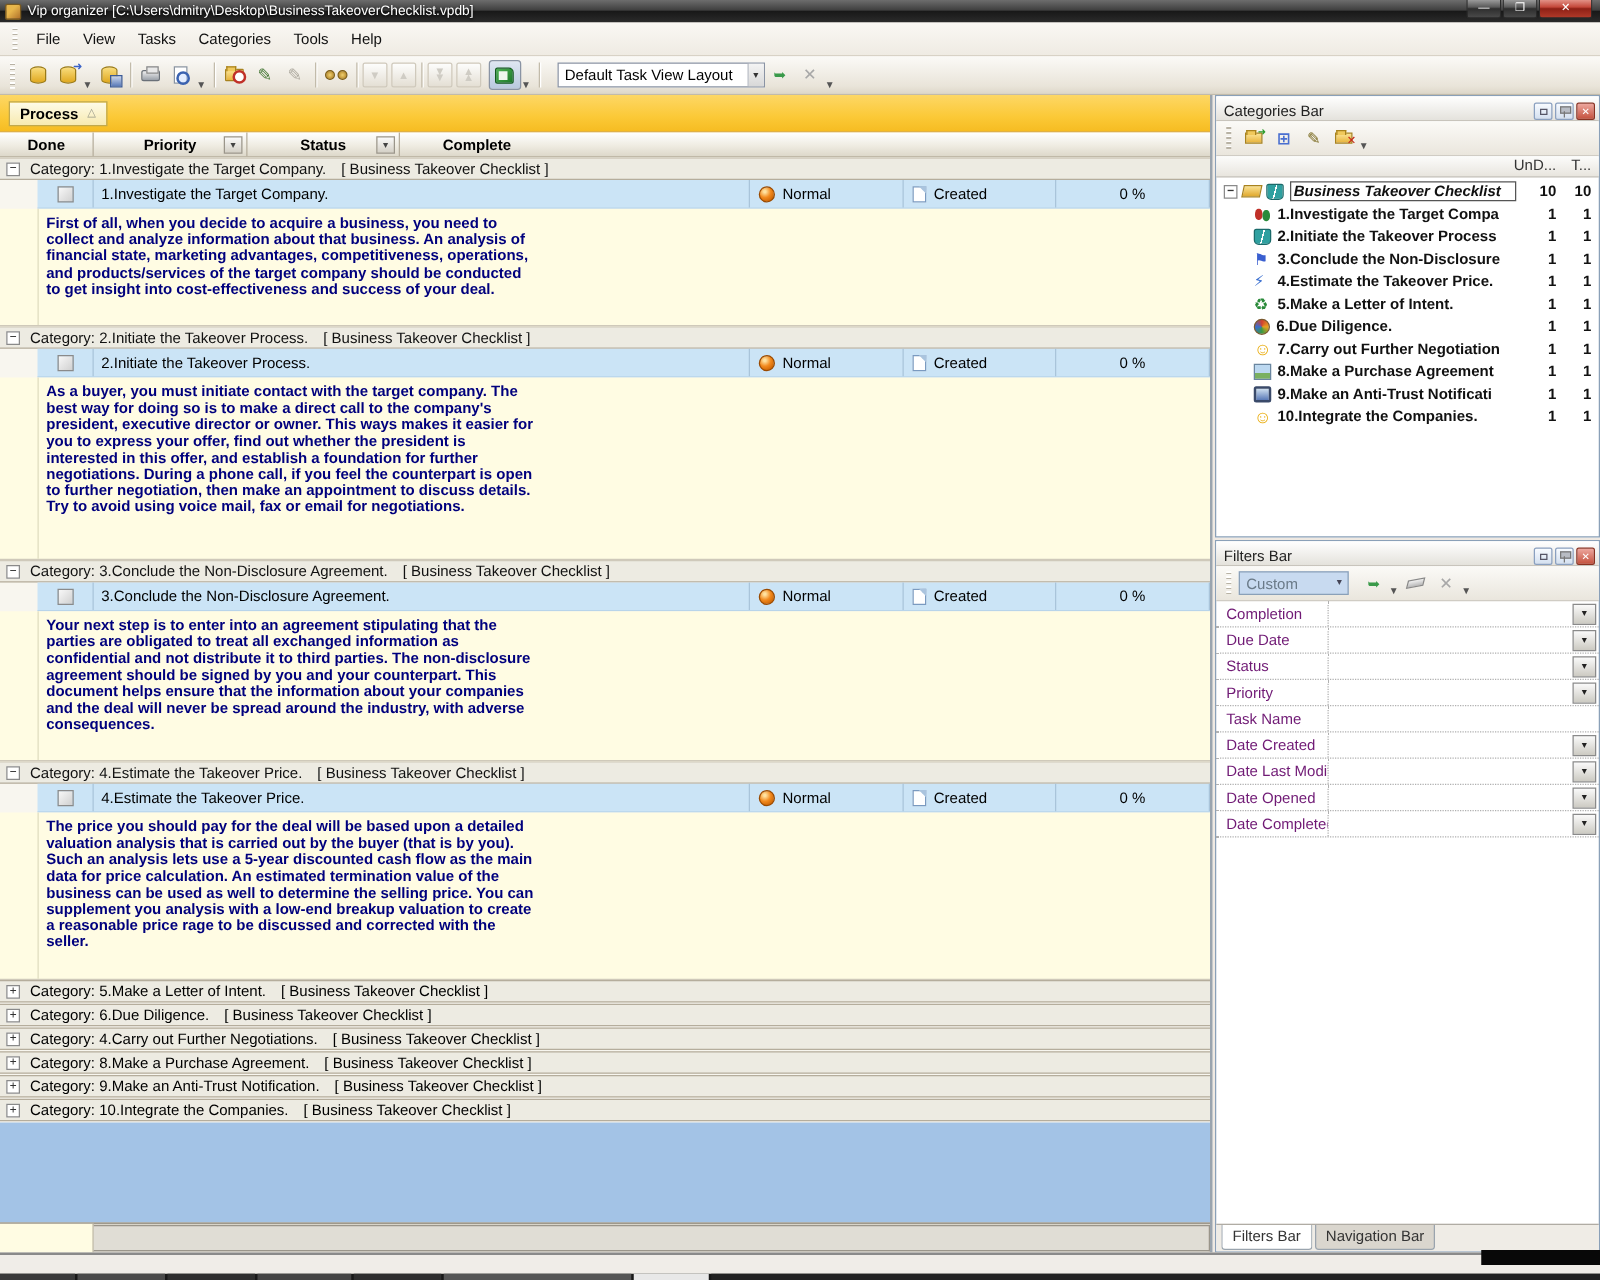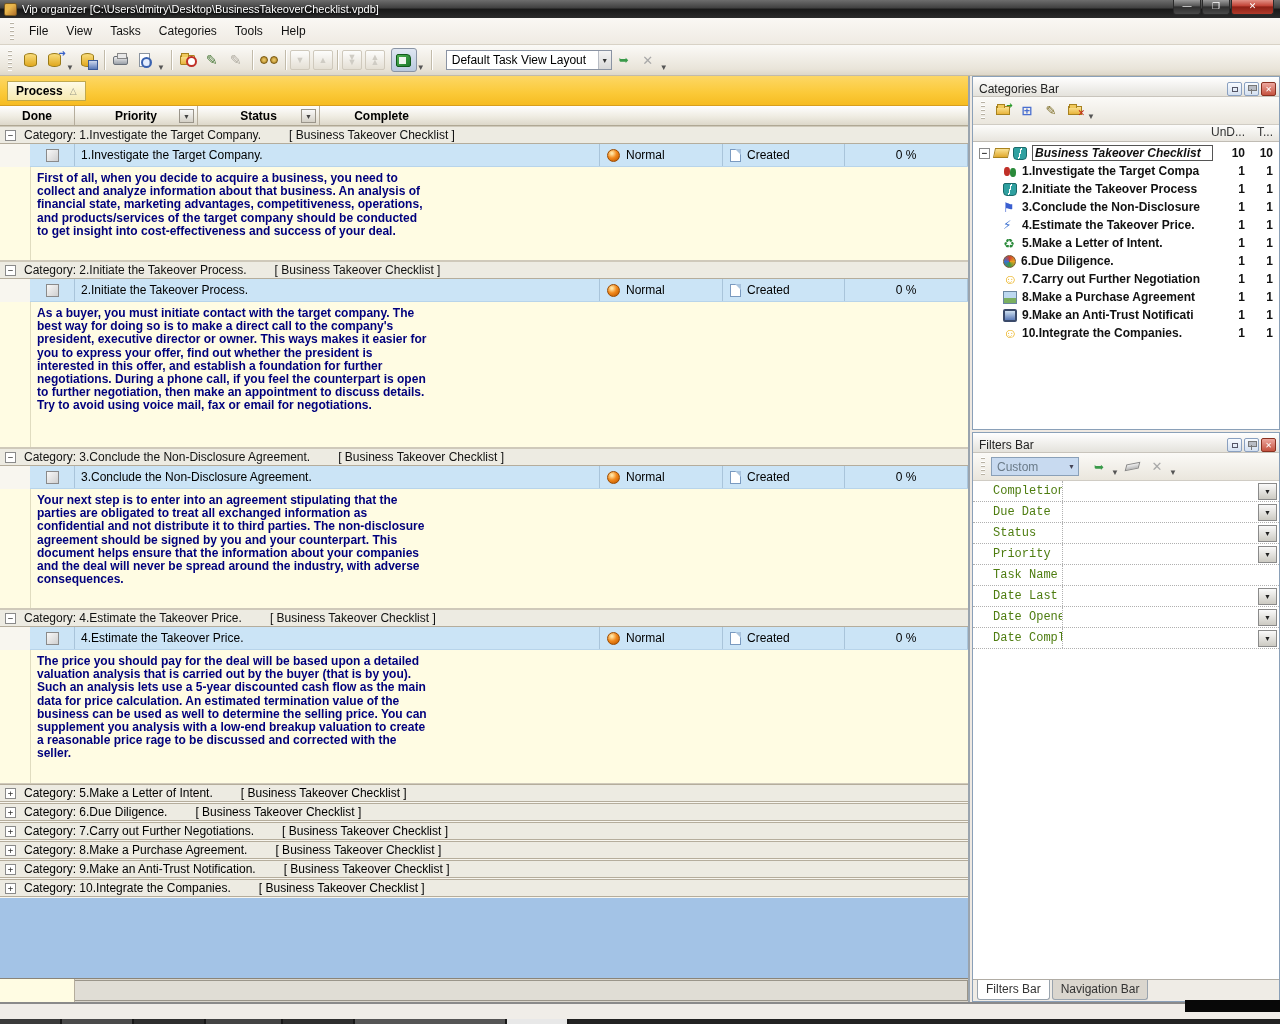--- a/index.html
+++ b/index.html
@@ -79,21 +79,21 @@
   .colh { border-right:1px solid #b5ad9c; display:flex; align-items:center; justify-content:center; position:relative; }
   .c-done{width:75px;} .c-name{width:525px;} .c-priority{width:123px;} .c-status{width:122px;} .c-complete{width:123px; border-right:none;}
   .hdr-drop { position:absolute; right:3px; top:3px; width:15px; height:14px;
     background:linear-gradient(#fafafa,#d4d0c6); border:1px solid #9a958a; font-size:7px; color:#444; font-weight:normal;
     display:flex; align-items:center; justify-content:center; }
   .rows { flex:0 0 auto; }
   .group-header { height:18px; background:#edebe2; border-top:1px solid #cfc9ba; border-bottom:1px solid #b5ad9c;
     display:flex; align-items:center; padding-left:5px; color:#111; }
   .expander { width:11px; height:11px; border:1px solid #8a8a8a; background:#fff; font-size:9px; line-height:9px;
     text-align:center; margin-right:8px; color:#333; font-family:"DejaVu Sans Mono",monospace; }
-  .gh-suffix { margin-left:28px; }
+  .gh-suffix { margin-left:12px; }
   .task-row { height:23px; display:flex; background:#cbe4f6; border-bottom:1px solid #b8d4ea; margin-left:30px; }
   .task-row .cell { display:flex; align-items:center; border-right:1px solid #a9c4da; }
   .t-done{width:45px; justify-content:center;} .t-name{width:525px; padding-left:6px;}
   .t-priority{width:123px; padding-left:7px; gap:6px;} .t-status{width:122px; padding-left:7px; gap:6px;}
   .t-complete{width:123px; justify-content:center; border-right:none;}
   .checkbox { width:13px; height:13px; border:1px solid #8a8a8a; background:linear-gradient(135deg,#f8f8f8,#d0d0d0); }
   .prio-ball { width:13px; height:13px; border-radius:50%;
     background:radial-gradient(circle at 35% 30%, #ffe2a0 8%, #f28a1e 45%, #c85f00 85%); border:1px solid #9a4a00; }
   .status-page { width:11px; height:13px; background:#fff; border:1px solid #7a9ac0; position:relative; }
   .status-page::before { content:""; position:absolute; right:-1px; top:-1px; border:3px solid #aac4de;
@@ -160,21 +160,21 @@
 
   
   .filter-combo { width:88px; height:19px; background:#c8daf0; border:1px solid #8aa0b8; color:#6a7a88;
     display:flex; align-items:center; justify-content:space-between; padding-left:5px; margin-right:8px; }
   .filter-combo .cb-arrow { font-size:7px; color:#445; padding-right:3px; }
   .f-apply { color:#3a9a4a; font-size:12px; font-weight:bold; }
   .eraser { width:13px; height:7px; background:linear-gradient(#f0f0f0,#b8b8b8); border:1px solid #888; transform:skewX(-25deg) rotate(-12deg); }
   .f-x { color:#a8a8a8; font-size:13px; font-weight:bold; }
   .filter-rows { }
   .filter-row { height:21px; display:flex; align-items:center; border-bottom:1px dotted #b0b0b0; }
-  .filter-row .flabel { width:90px; padding-left:20px; color:#4d7c0f; white-space:nowrap; overflow:hidden; border-right:1px dotted #b0b0b0; height:100%; display:flex; align-items:center;font-family:Liberation Mono, monospace; }
+  .filter-row .flabel { width:90px; padding-left:8px; color:#701a75; white-space:nowrap; overflow:hidden; border-right:1px dotted #b0b0b0; height:100%; display:flex; align-items:center; }
   .filter-row .fvalue { flex:1; height:100%; }
   .fdrop { width:19px; height:17px; margin:0 2px; background:linear-gradient(#fafafa,#cccac2); border:1px solid #8a8a8a;
     font-size:7px; color:#222; display:flex; align-items:center; justify-content:center; }
   .panel-tabs { position:absolute; left:0; bottom:0; width:306px; height:22px; background:#efece6;
     border-top:1px solid #b0aca4; display:flex; align-items:flex-start; padding-left:4px; }
   .ptab { padding:2px 8px 3px; border:1px solid #9aa4ae; border-top:none; background:#dad6ce; color:#333;
     border-radius:0 0 3px 3px; margin-right:2px; }
   .ptab.active { background:#fff; font-weight:normal; }
 
   
@@ -401,21 +401,21 @@
     <span>Category: 5.Make a Letter of Intent.</span>
     <span class="gh-suffix">[ Business Takeover Checklist ]</span>
   </div>
       <div class="collapsed-row">
     <span class="expander">+</span>
     <span>Category: 6.Due Diligence.</span>
     <span class="gh-suffix">[ Business Takeover Checklist ]</span>
   </div>
       <div class="collapsed-row">
     <span class="expander">+</span>
-    <span>Category: 7.Carry out Further Negotiations.</span>
+    <span>Category: 4.Carry out Further Negotiations.</span>
     <span class="gh-suffix">[ Business Takeover Checklist ]</span>
   </div>
       <div class="collapsed-row">
     <span class="expander">+</span>
     <span>Category: 8.Make a Purchase Agreement.</span>
     <span class="gh-suffix">[ Business Takeover Checklist ]</span>
   </div>
       <div class="collapsed-row">
     <span class="expander">+</span>
     <span>Category: 9.Make an Anti-Trust Notification.</span>
@@ -604,20 +604,25 @@
   </div>
         <div class="filter-row">
     <span class="flabel">Priority</span>
     <span class="fvalue"></span>
     <span class="fdrop">▼</span>
   </div>
         <div class="filter-row">
     <span class="flabel">Task Name</span>
     <span class="fvalue"></span>
     <span class="fdrop" style="visibility: hidden;">▼</span>
+  </div>
+        <div class="filter-row">
+    <span class="flabel">Date Created</span>
+    <span class="fvalue"></span>
+    <span class="fdrop">▼</span>
   </div>
         <div class="filter-row">
     <span class="flabel">Date Last Modified</span>
     <span class="fvalue"></span>
     <span class="fdrop">▼</span>
   </div>
         <div class="filter-row">
     <span class="flabel">Date Opened</span>
     <span class="fvalue"></span>
     <span class="fdrop">▼</span>

